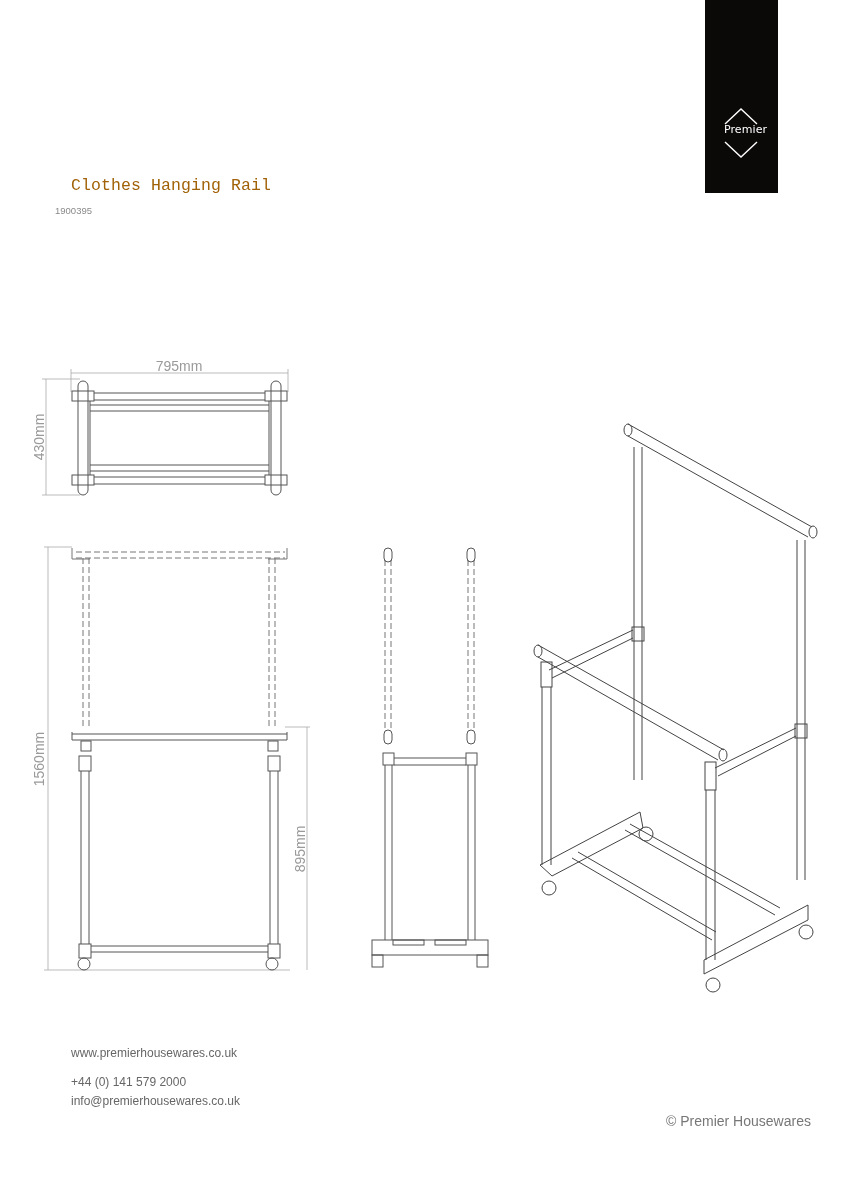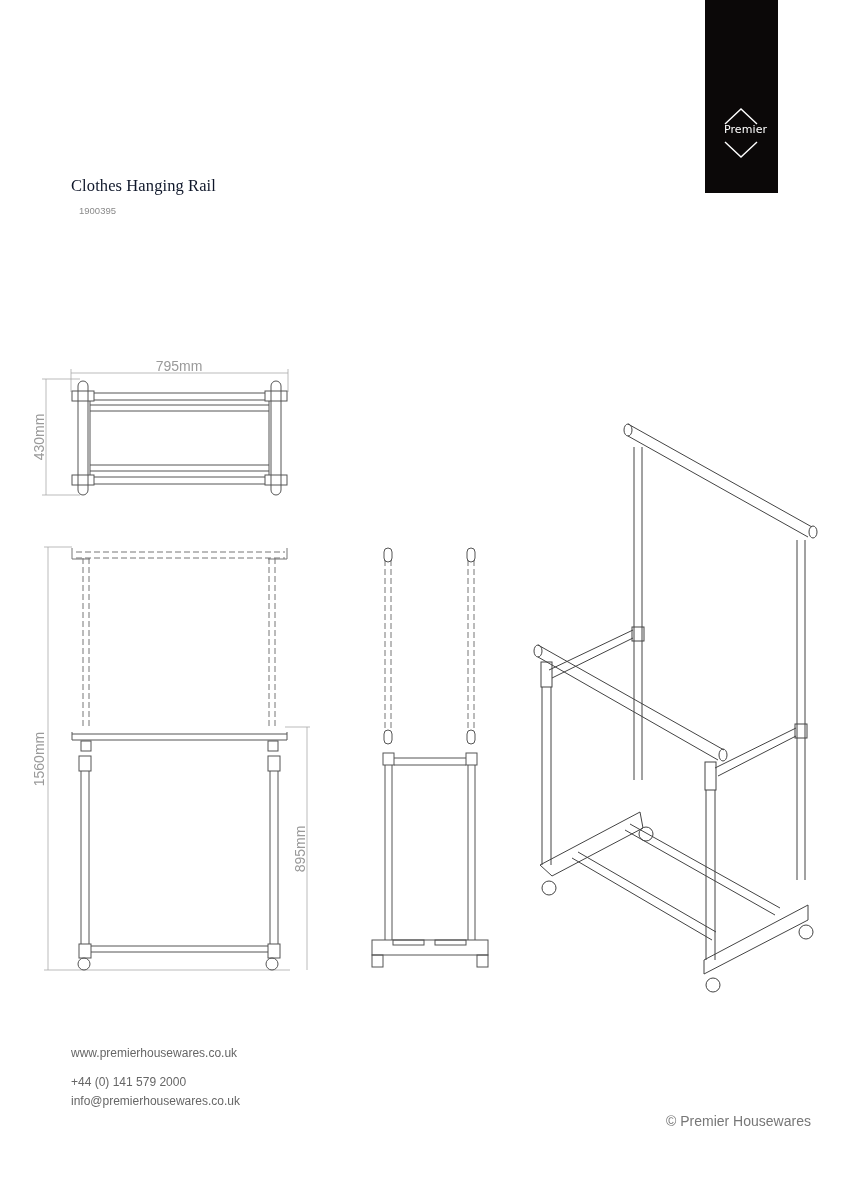--- a/index.html
+++ b/index.html
@@ -1,21 +1,21 @@
 <!DOCTYPE html>
 <html><head>
 <meta charset="utf-8">
 <style>
   html, body { margin:0; padding:0; background:#ffffff; }
   body { width:848px; height:1199px; position:relative; overflow:hidden; font-family:"DejaVu Sans", sans-serif; }
   .logo-block { position:absolute; left:705px; top:0; width:73px; height:193px; background:#0b0808; }
   .logo-text { position:absolute; left:0; width:81px; top:123px; text-align:center; color:#fff; font-size:11px; font-family:"DejaVu Sans", sans-serif; letter-spacing:0.1px; }
   .logo-svg { position:absolute; left:0; top:0; }
-  .title { position:absolute; left:71px; top:176px; font-size:16.5px; color:#0f172a; font-family:Liberation Serif, serif; letter-spacing:0.1px; }
-  .code { position:absolute; left:79px; top:205px; font-size:9.5px; color:#8a8a8a; font-family:"Liberation Sans", sans-serif; }
+  .title { position:absolute; left:71px; top:176px; font-size:16.5px; color:#a16207; font-family:Liberation Mono, monospace; letter-spacing:0.1px; }
+  .code { position:absolute; left:55px; top:205px; font-size:9.5px; color:#8a8a8a; font-family:"Liberation Sans", sans-serif; }
   .drawing { position:absolute; left:0; top:0; }
   .contact { position:absolute; left:71px; font-size:12px; color:#666; font-family:"Liberation Sans", sans-serif; }
   .copyright { position:absolute; left:666px; top:1113px; font-size:14px; color:#777; font-family:"Liberation Sans", sans-serif; }
   .dim { font-family:"Liberation Sans", sans-serif; fill:#9a9a9a; font-size:14px; }
 </style>
 </head>
 <body>
 
 <div class="logo-block">
   <svg class="logo-svg" width="73" height="193">

